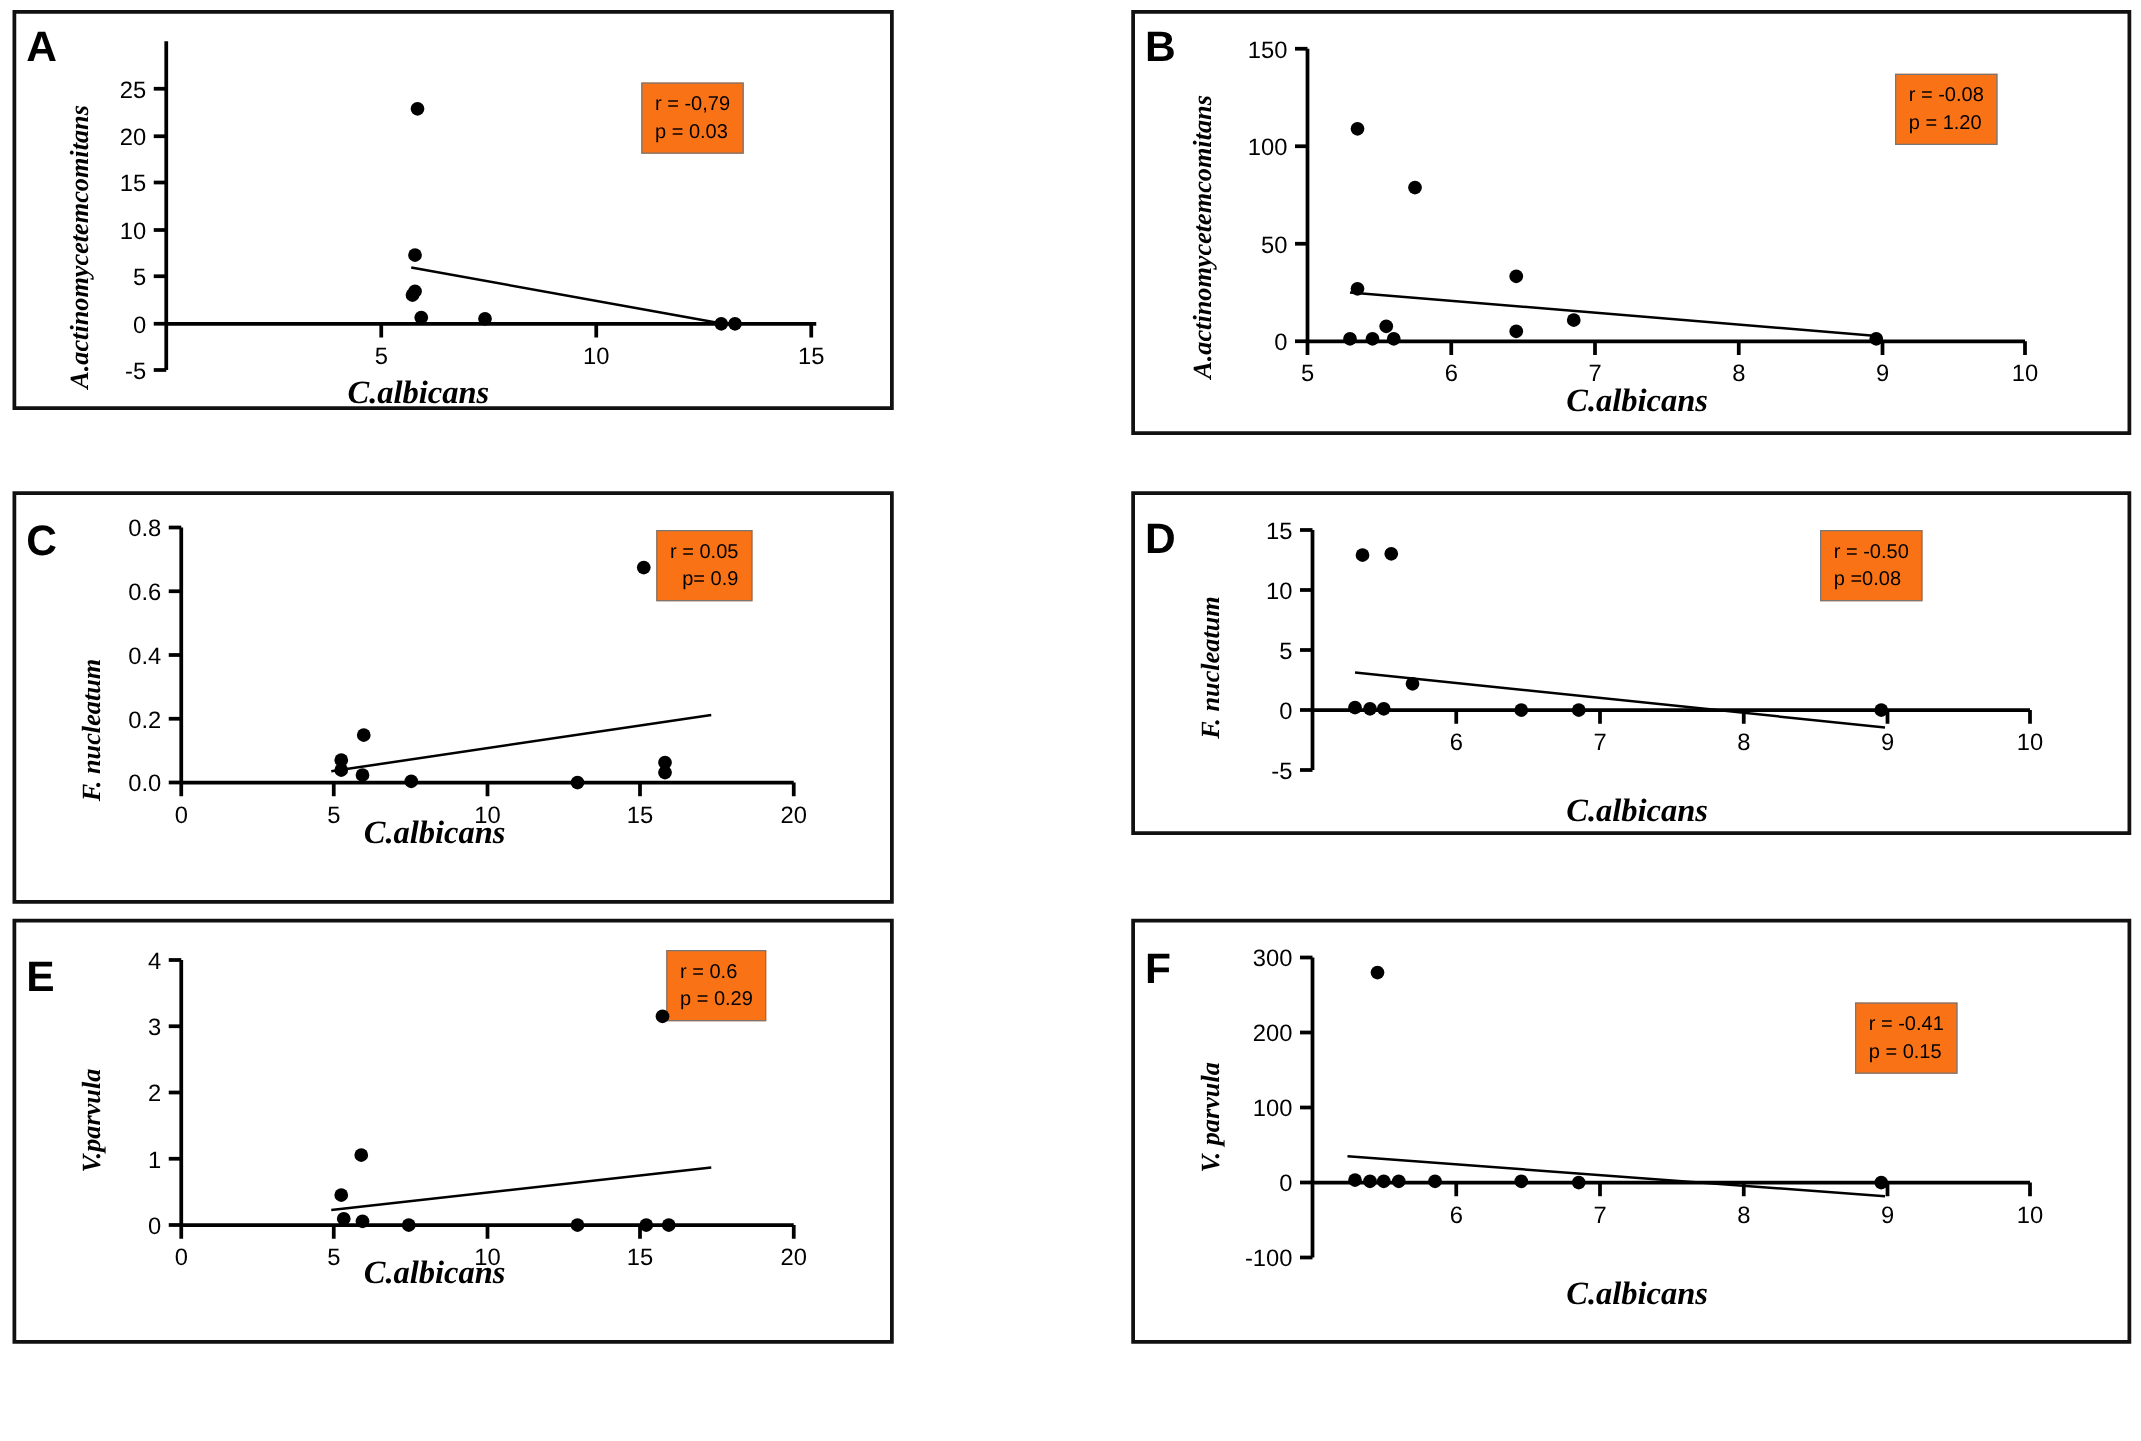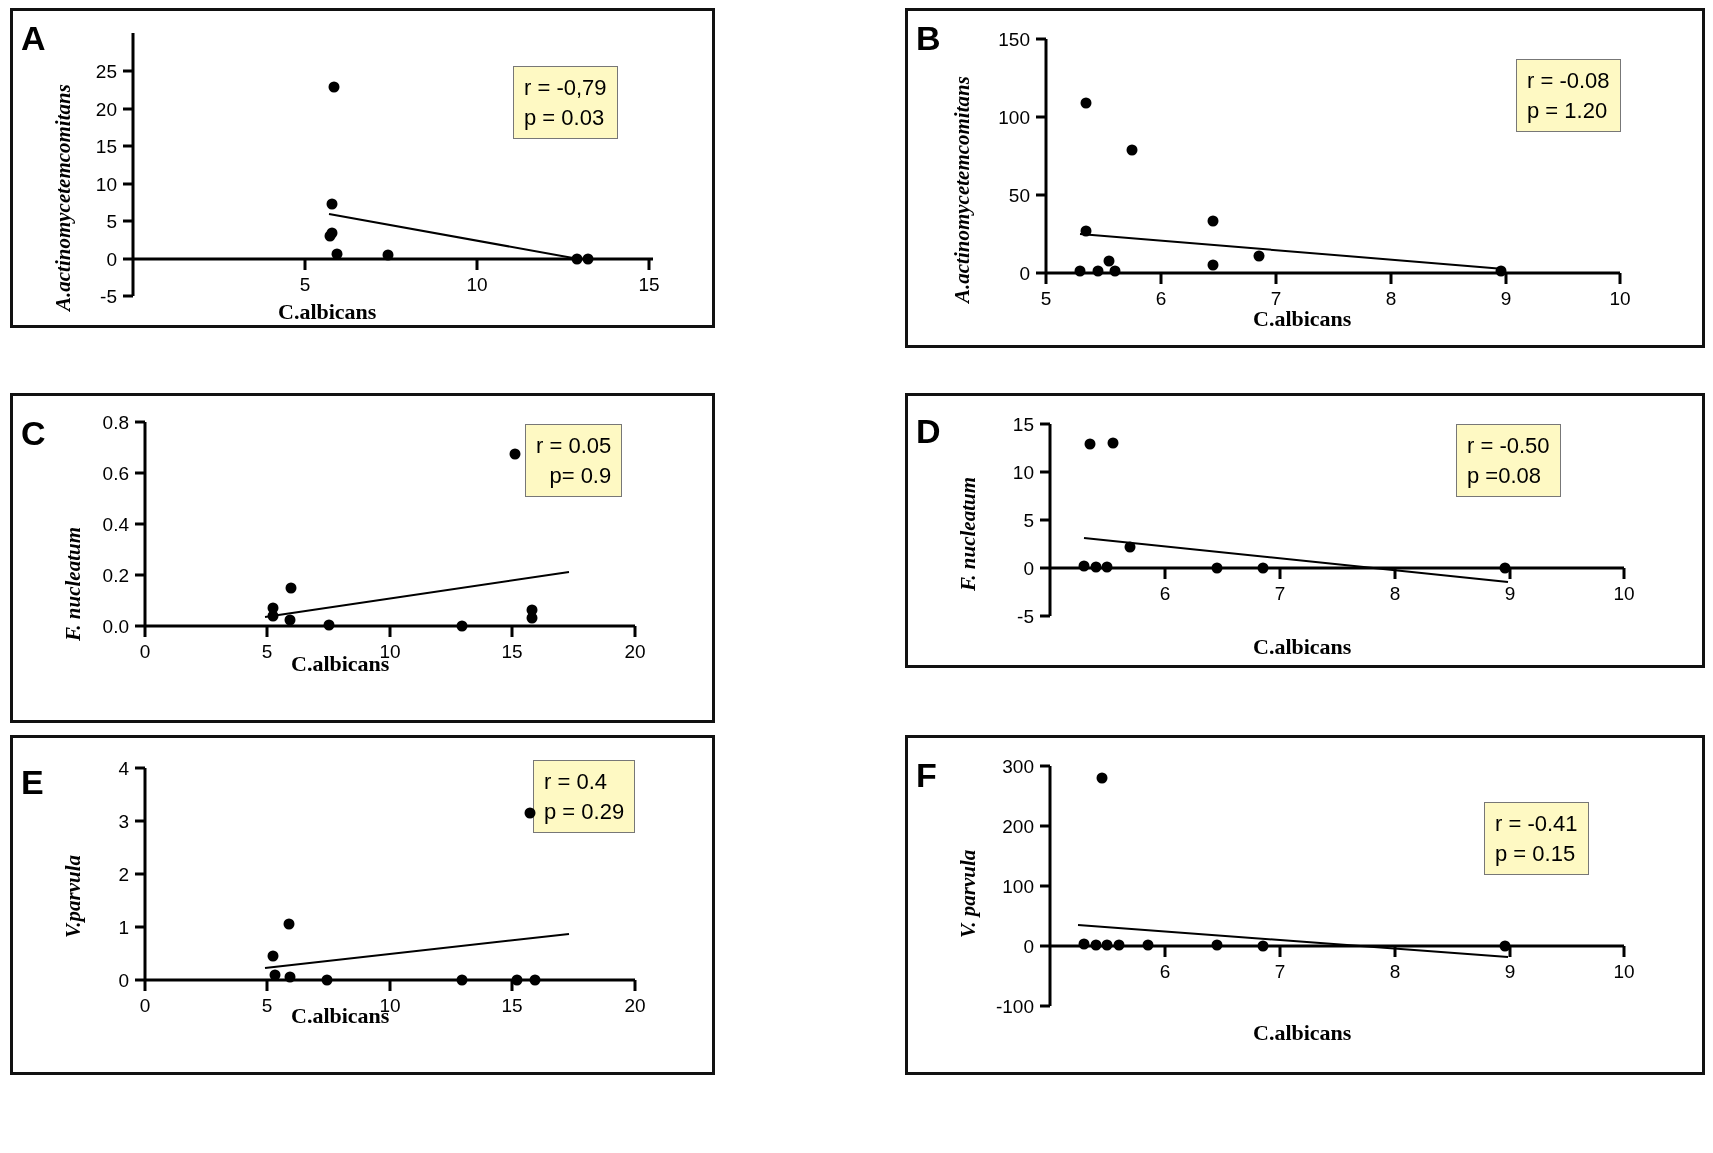--- a/index.html
+++ b/index.html
@@ -24,23 +24,23 @@
   .panel-letter {
     position: absolute;
     font-weight: bold;
     font-size: 34px;
     color: #000000;
     font-family: "Liberation Sans", sans-serif;
   }
   .stats-box {
     position: absolute;
     border: 1px solid #777777;
-    background: #fef9c3;
+    background: #f97316;
     padding: 6px 10px 6px 10px;
-    font-size: 22px;
+    font-size: 16px;
     line-height: 1.35;
     color: #000000;
     white-space: nowrap;
     font-family: "Liberation Sans", sans-serif;
   }
   .plot {
     position: absolute;
   }
   .ylabel {
     position: absolute;
@@ -49,21 +49,22 @@
     font-size: 21px;
     color: #000000;
     transform-origin: 0 0;
     transform: rotate(-90deg);
     white-space: nowrap;
     font-family: "Liberation Serif", serif;
   }
   .xlabel {
     position: absolute;
     font-weight: bold;
-    font-size: 22px;
+    font-style: italic;
+    font-size: 26px;
     color: #000000;
     white-space: nowrap;
     font-family: "Liberation Serif", serif;
   }
   svg { display: block; overflow: visible; }
   .tick-text {
     font-size: 19px;
     fill: #000000;
     font-family: "Liberation Sans", sans-serif;
   }
@@ -301,21 +302,21 @@
           <circle class="pt" cx="527" cy="158" r="5.5"></circle>
         </g>
       </svg>
     </div>
   </div>
 
   <div class="panel" style="left:10px; top:735px; width:705px; height:340px;">
     <div class="panel-letter" style="left:8px; top:25px;">E</div>
 
     <div class="stats-box" style="left:520px; top:22px;">
-      <div>r = 0.4</div>
+      <div>r = 0.6</div>
       <div>p = 0.29</div>
     </div>
 
     <div class="ylabel" style="left:48px; top:200px;">V.parvula</div>
     <div class="xlabel" style="left:278px; top:265px;">C.albicans</div>
 
     <div class="plot" style="left:72px; top:16px;">
       <svg width="600" height="300" viewBox="0 0 600 300">
         <line class="axis-line" x1="60" y1="14" x2="60" y2="226"></line>
         <line class="axis-line" x1="60" y1="226" x2="550" y2="226"></line>

